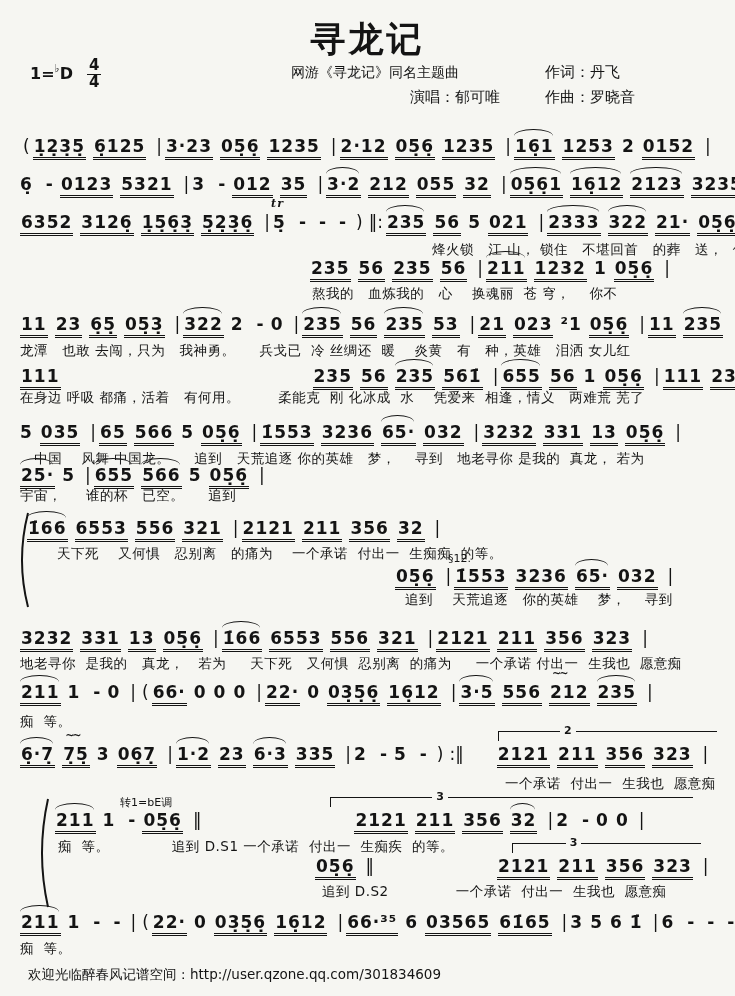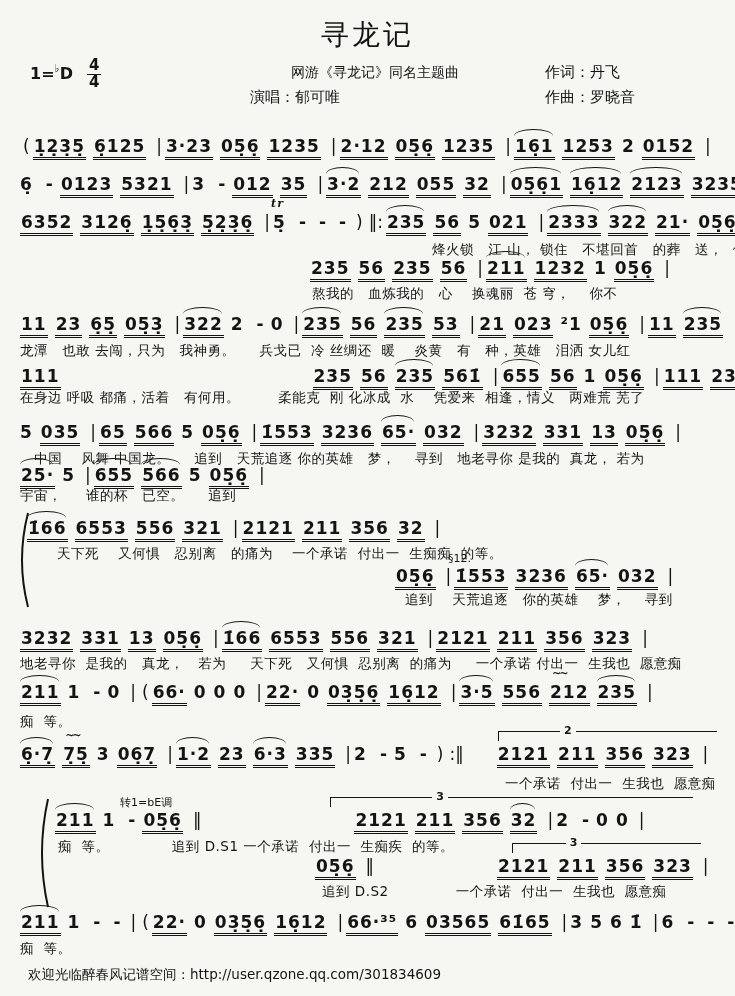--- a/index.html
+++ b/index.html
@@ -4,29 +4,29 @@
 <style>
   html,body{margin:0;padding:0}
   body{
     width:735px;height:996px;position:relative;overflow:hidden;
     background:#f6f6f2;color:#141414;
     font-family:"DejaVu Sans",sans-serif;
   }
   
   .title{
     position:absolute;top:16px;left:0;width:735px;text-align:center;
-    font-size:28px;font-weight:normal;letter-spacing:3px;
+    font-size:35px;font-weight:bold;letter-spacing:3px;
   }
   .keysig{position:absolute;top:58px;left:30px;font-size:16px;font-weight:bold;white-space:nowrap}
   .keysig sup{font-size:11px}
   .meter{display:inline-block;vertical-align:middle;text-align:center;margin-left:14px;line-height:1.05;font-size:15px;font-weight:bold}
   .meter .num{border-bottom:1.5px solid #141414;padding:0 2px}
   .meter div{display:block}
   .subtitle{position:absolute;top:64px;left:250px;width:250px;text-align:center;font-size:14px}
-  .singer{position:absolute;top:88px;left:250px;width:250px;text-align:left;font-size:15px}
+  .singer{position:absolute;top:88px;left:250px;width:250px;text-align:right;font-size:15px}
   .credits{position:absolute;top:60px;left:545px;font-size:15px;line-height:1.65;white-space:nowrap}
   
   #score .row{position:absolute;left:0;width:735px;white-space:nowrap}
   .tok{
     display:inline-block;position:relative;vertical-align:baseline;
     font-weight:bold;font-size:17px;line-height:1.1;letter-spacing:1px;
     margin-right:7px;
   }
   .grp{border-bottom:3px double #141414;padding:0 1px 1px 1px}
   .bar{font-weight:normal;font-size:17px;margin:0 3px;letter-spacing:0}

